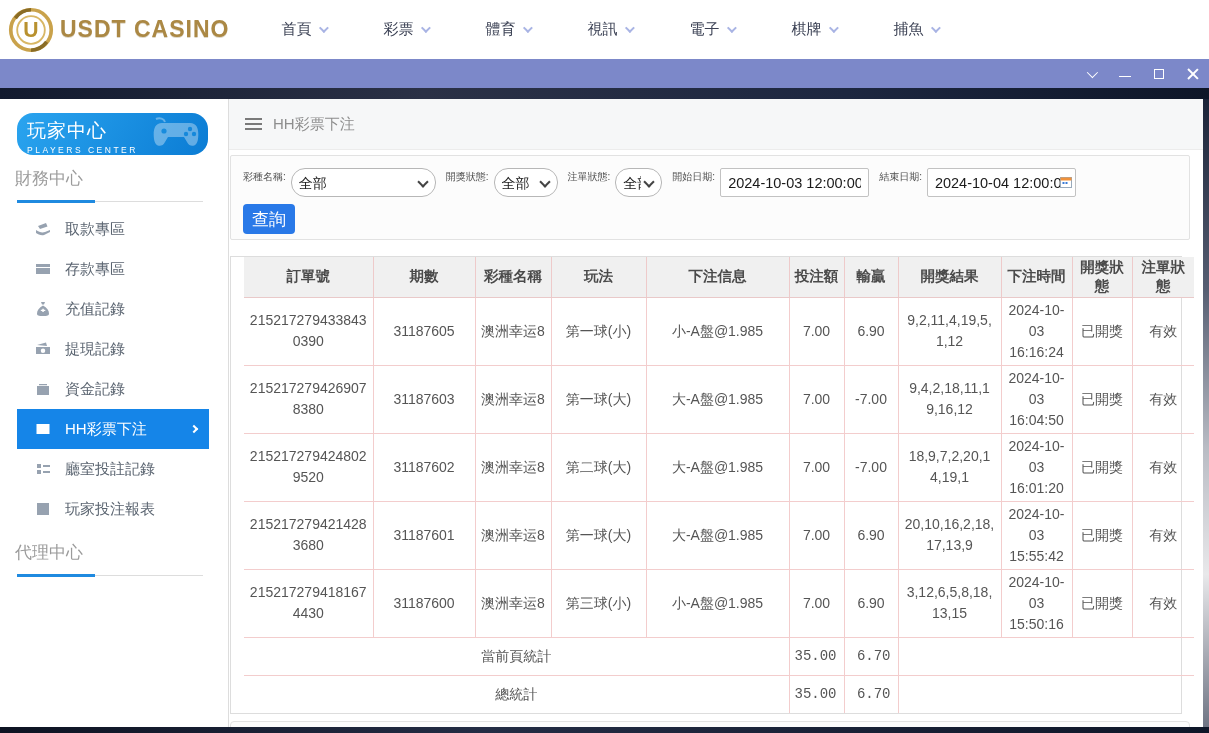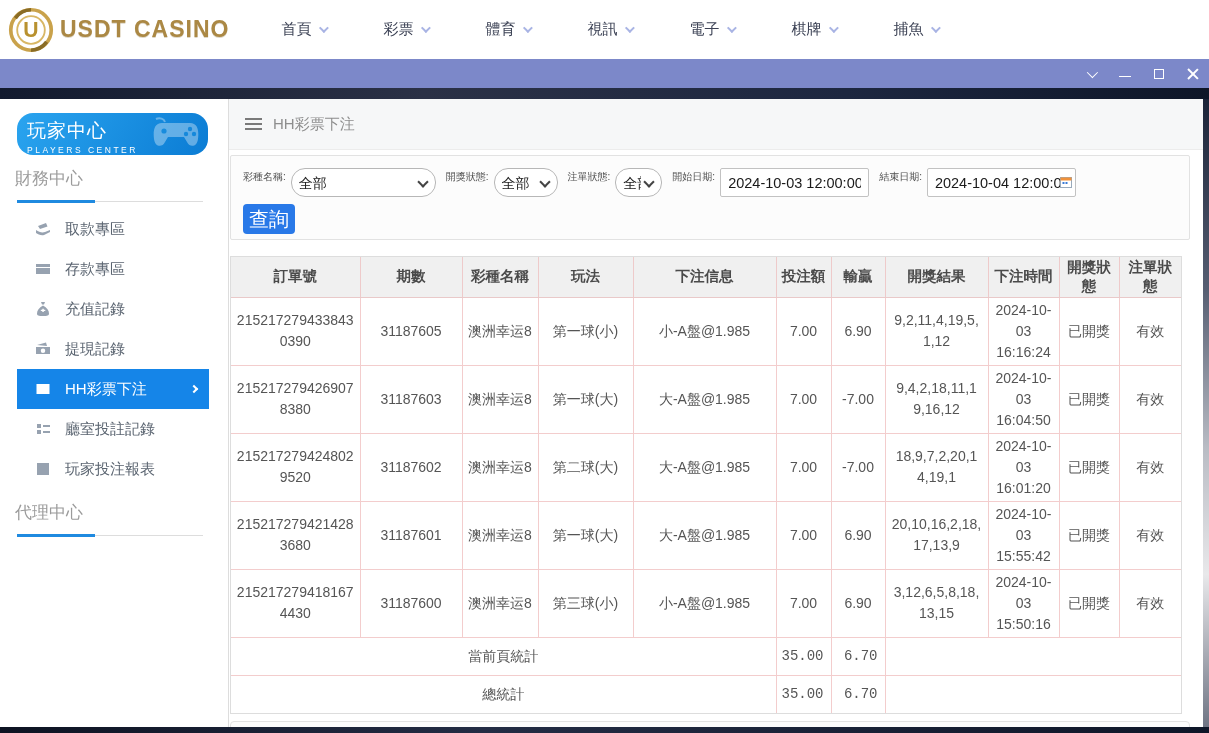--- a/index.html
+++ b/index.html
@@ -56,25 +56,25 @@
   .f-label { font-size:10px; color:#4f4f4f; margin:0 5px 12px 10px; white-space:nowrap; }
   .f-label:first-child { margin-left:0; }
   .select-wrap { position:relative; }
   .select-wrap::after { content:""; position:absolute; right:9px; top:10px; width:6px; height:6px; border-right:2px solid #444; border-bottom:2px solid #444; transform:rotate(45deg); pointer-events:none; }
   select { appearance:none; -webkit-appearance:none; height:29px; border:1px solid #b7b7b7; border-radius:14px; background:#fff; font-size:14px; color:#222; padding:0 20px 0 7px; font-family:inherit; }
   .sel-lottery { width:145px; } .sel-draw { width:64px; } .sel-order { width:47px; }
   .date-wrap { position:relative; }
   .date-input { width:149px; height:29px; border:1px solid #c2c2c2; border-radius:2px; font-size:14.5px; color:#1a1a1a; padding:0 7px; font-family:inherit; background:#fff; }
   .cal-icon { position:absolute; right:4px; top:8px; }
   .btn-row { margin-top:7px; }
-  .query-btn { width:52px; height:30px; background:#2979e8; color:#fff; border:none; border-radius:4px; font-size:20px; cursor:pointer; font-family:inherit; }
+  .query-btn { width:52px; height:30px; background:#2979e8; color:#fff; border:none; border-radius:4px; font-size:17px; cursor:pointer; font-family:inherit; }
 
   
   .table-wrap { width:952px; margin-top:16px; border:1px solid #ddd; }
-  table { width:950px; table-layout:fixed; border-collapse:collapse; }
+  table { width:950px; table-layout:fixed; border-collapse:collapse;margin-left:13px; }
   th { height:40px; background:#f0f0f0; font-size:14.5px; font-weight:bold; color:#4a4a4a; border-right:1px solid #eecaca; border-bottom:1px solid #e9c9c9; padding:0 2px; }
   td { height:57px; font-size:14px; color:#555; text-align:center; border-right:1px solid #f3cdcd; border-bottom:1px solid #f3cdcd; padding:2px 5px; line-height:1.5; }
   th:last-child, td:last-child { border-right:none; }
   td:nth-child(1) { word-break:break-all; }
   td:nth-child(8) { word-break:break-all; }
   .sum-row td { height:38px; }
   .sum-row .num { text-align:right; padding-right:7px;font-family:Liberation Mono, monospace; }
   .sum-row:last-child td { border-bottom:none; }
 
   
@@ -187,20 +187,26 @@
             <svg width="16" height="16" viewBox="0 0 16 16">
                 <path class="icon-gray" d="M6 1h4l-1 2.5H7zM8 4.5c-4 2-6 5-6 8 0 2 1.5 2.5 6 2.5s6-.5 6-2.5c0-3-2-6-6-8zm.8 3.2v1h1.5v1.2H8.8V11H7.3V9.9H5.8V8.7h1.5v-1z"></path>
               </svg>
             <span>充值記錄</span>
           </div>
           <div class="side-item">
             <svg width="16" height="16" viewBox="0 0 16 16">
                 <path class="icon-gray" d="M2 4l9-2.5L12 5zM1 6h14v7H1zm7 1.5A2 2 0 108 12a2 2 0 000-4.5z"></path>
               </svg>
             <span>提現記錄</span>
+          </div>
+          <div class="side-item">
+            <svg width="16" height="16" viewBox="0 0 16 16">
+                <path class="icon-gray" d="M2 5h12v9H2zm2-2h8v1.3H4zm2 4.5h4v1.2H6zm0 2.5h4v1.2H6z"></path>
+              </svg>
+            <span>資金記錄</span>
           </div>
           <div class="side-item active">
             <svg width="16" height="16" viewBox="0 0 16 16">
                 <path class="icon-white" d="M1.5 3h13v10h-13zm2 2.5h9v1.4h-9zm0 3h9v1.4h-9z"></path>
               </svg>
             <span>HH彩票下注</span>
             <i class="active-arrow"></i>
           </div>
           <div class="side-item">
             <svg width="16" height="16" viewBox="0 0 16 16">

